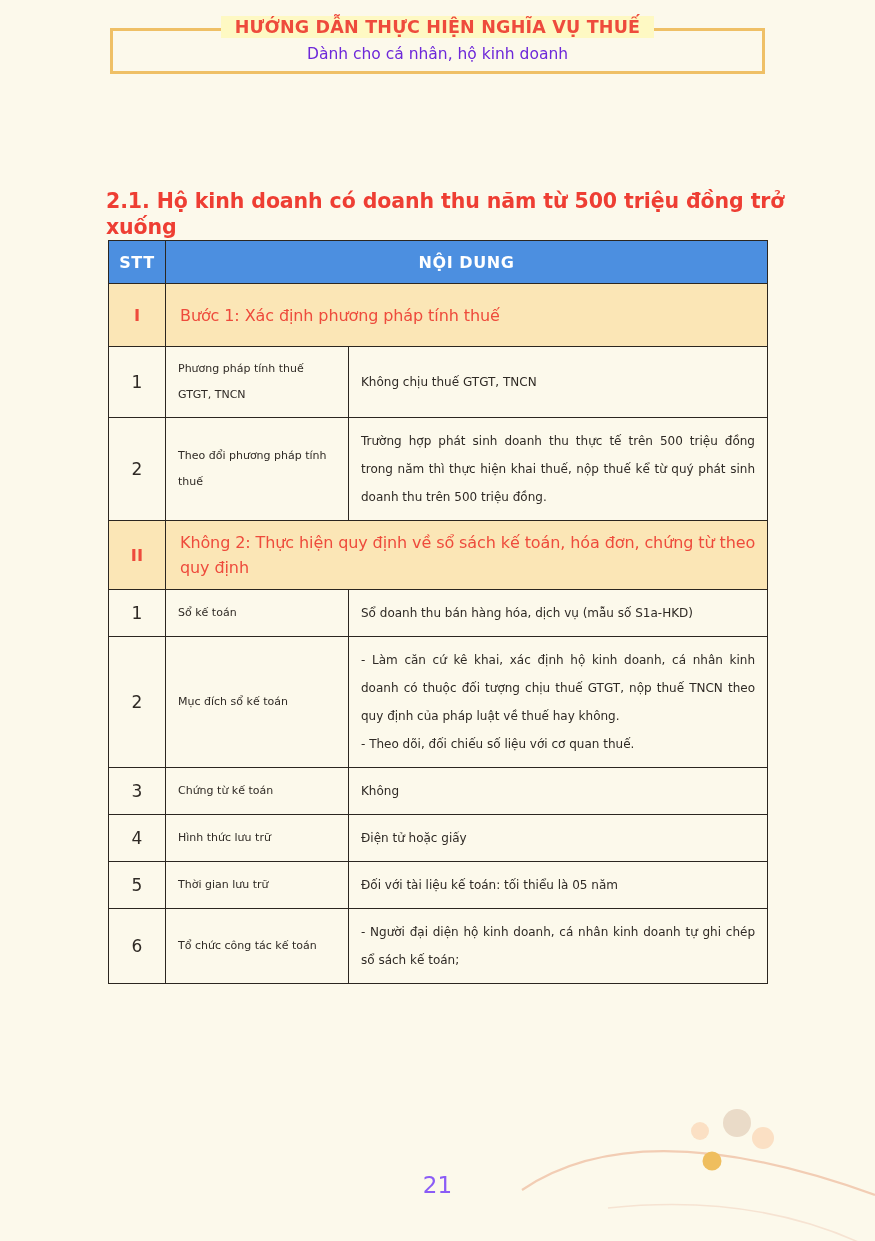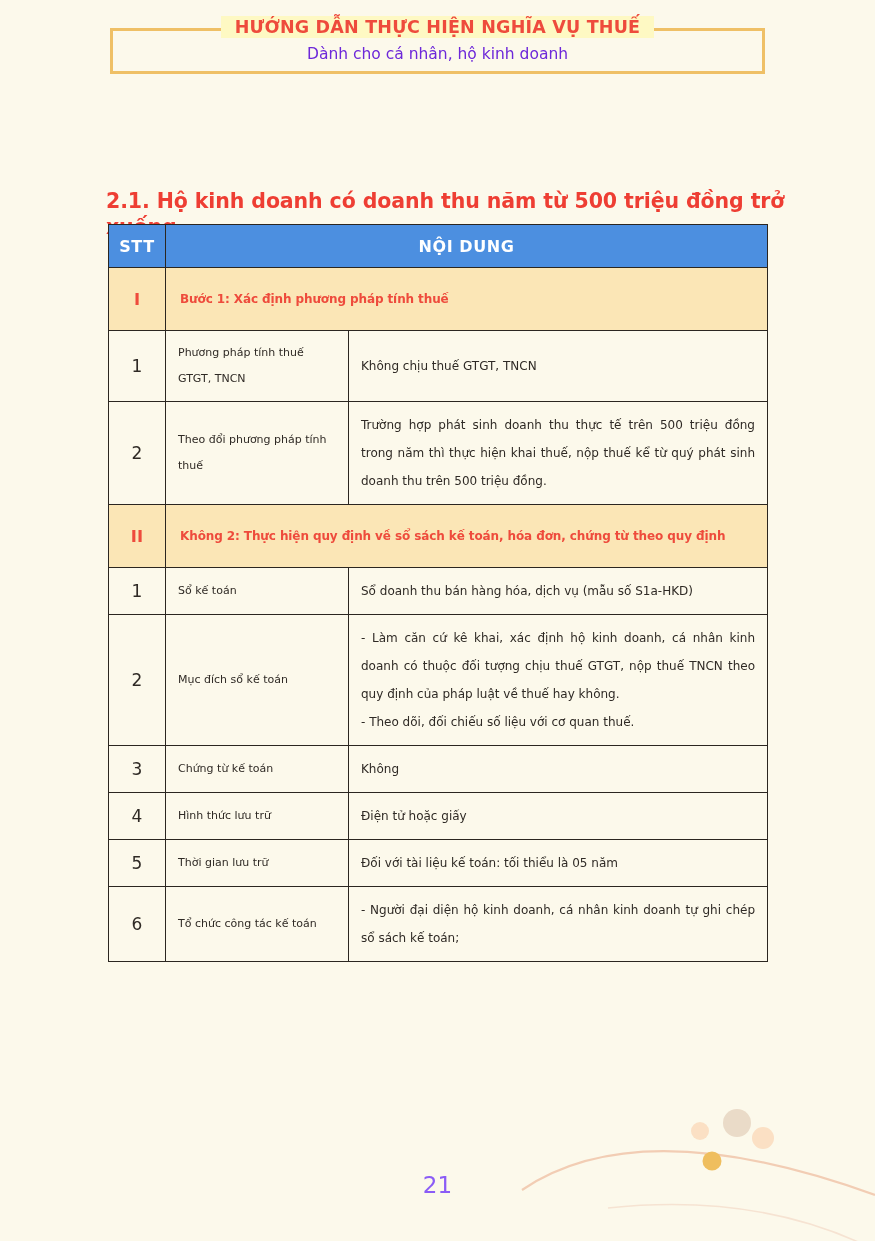--- a/index.html
+++ b/index.html
@@ -101,21 +101,21 @@
     font-size: 20.5px;
     font-weight: bold;
     line-height: 26px;
     letter-spacing: -0.1px;
   }
 
   
   .tbl-wrap {
     position: absolute;
     left: 108px;
-    top: 224px;
+    top: 240px;
     width: 659px;
   }
   table.main {
     border-collapse: collapse;
     width: 659px;
     table-layout: fixed;
   }
   table.main td, table.main th {
     border: 1.6px solid #2B2620;
     padding: 0;
@@ -140,22 +140,22 @@
     height: 44px;
   }
   .sec-num {
     text-align: center;
     color: #EE4B3C;
     font-size: 16.5px;
     font-weight: bold;
   }
   .sec-text {
     color: #EE4B3C;
-    font-size: 12px;
-    font-weight: bold;
+    font-size: 16px;
+    font-weight: normal;
     line-height: 25px;
     padding: 9px 0 9px 14px !important;
     letter-spacing: -0.1px;
   }
 
   td.num {
     text-align: center;
     font-size: 17px;
     color: #2F2A25;
   }

